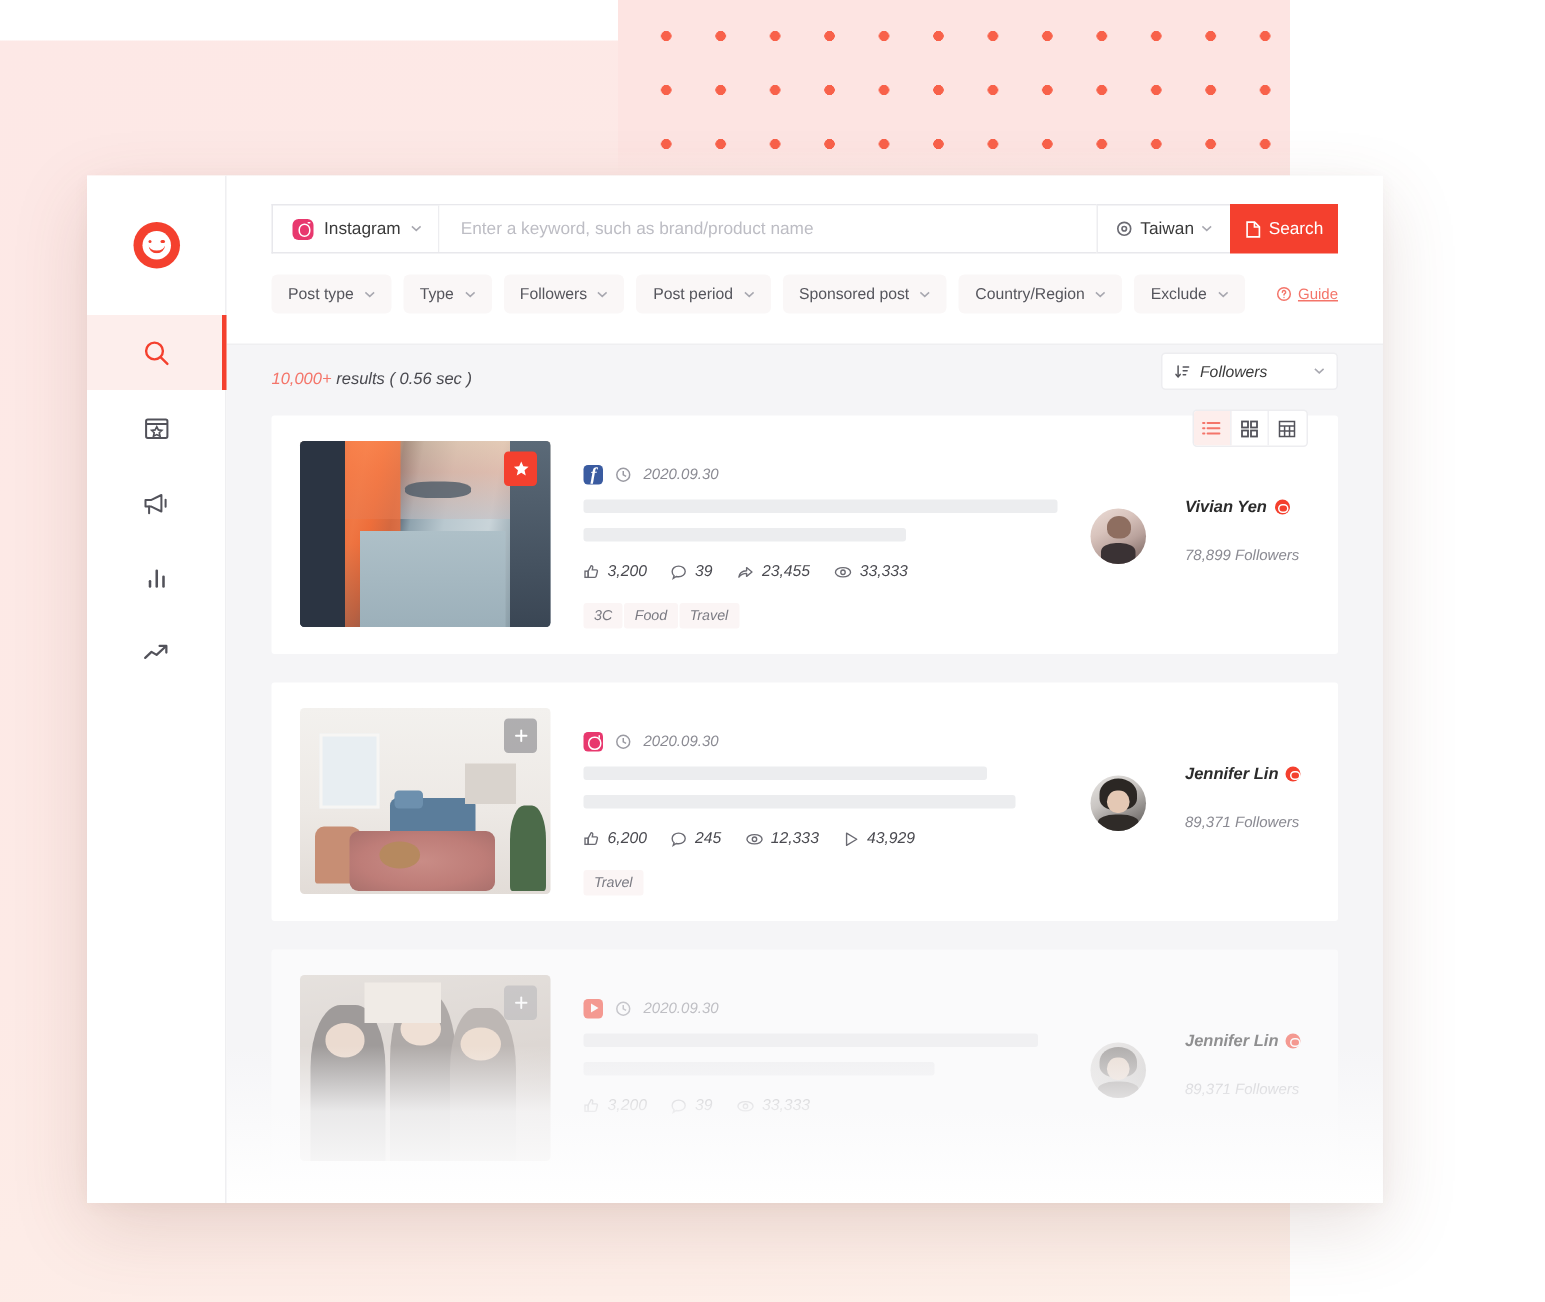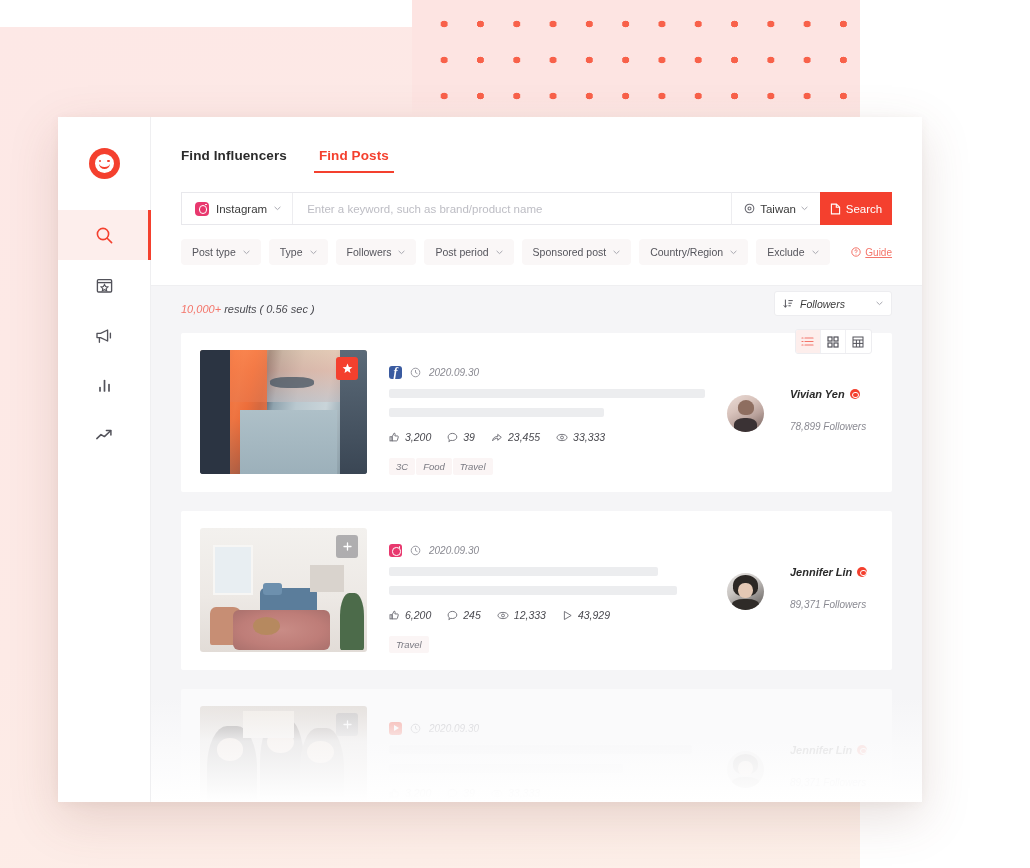--- a/index.html
+++ b/index.html
@@ -360,24 +360,20 @@
         </svg>
       </span>
     </div>
   </div>
 
   <div class="main">
     <div class="topbar-shade"></div>
 
     <div class="header">
 
-      <div class="tabs">
-        <div class="tab">Find Influencers</div>
-        <div class="tab active">Find Posts</div>
-      </div>
 
       <div class="search-row">
         <div class="search-box">
           <div class="platform-sel">
             <span class="ig-badge"></span>
             <span class="platform-name">Instagram</span>
             <svg class="chev" width="7" height="5" viewBox="0 0 7 5">
               <path d="M0.6 0.9 L3.5 3.6 L6.4 0.9" fill="none" stroke="#A8A8B0" stroke-width="1"></path>
             </svg>
           </div>

